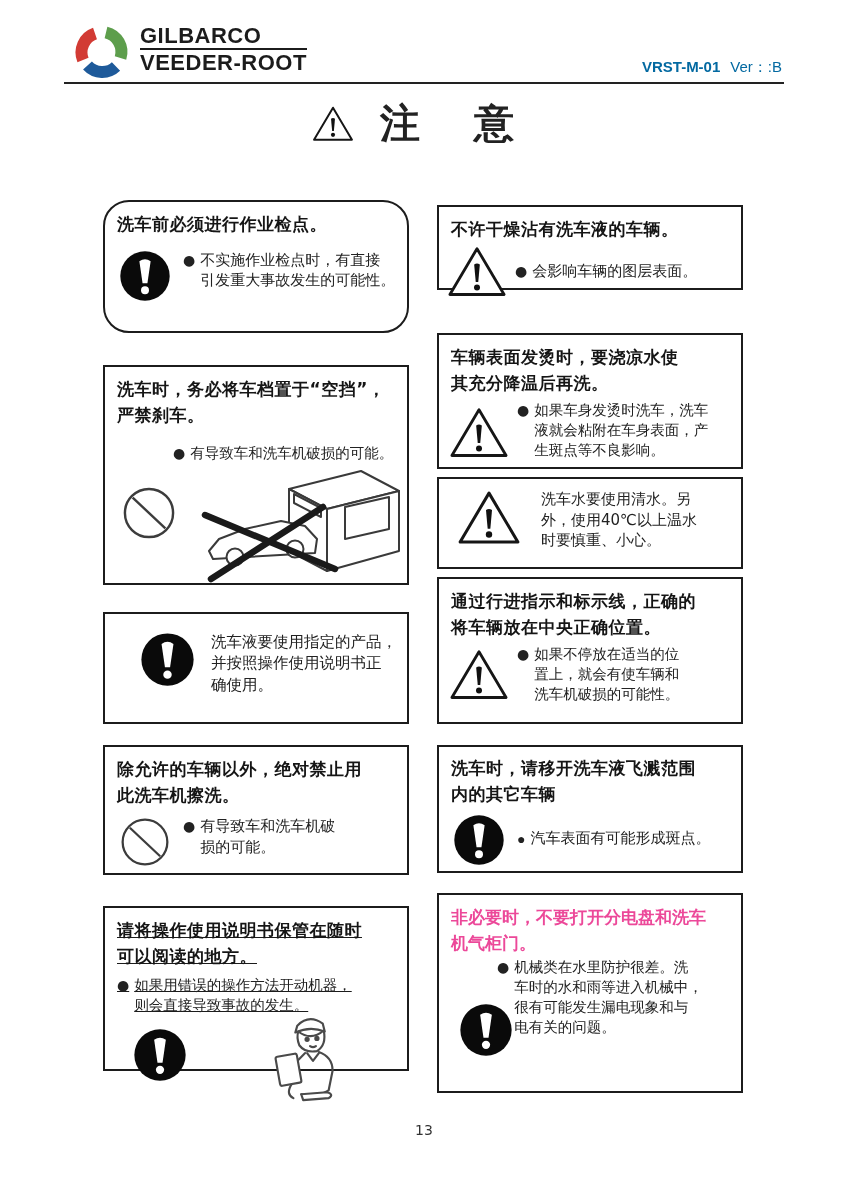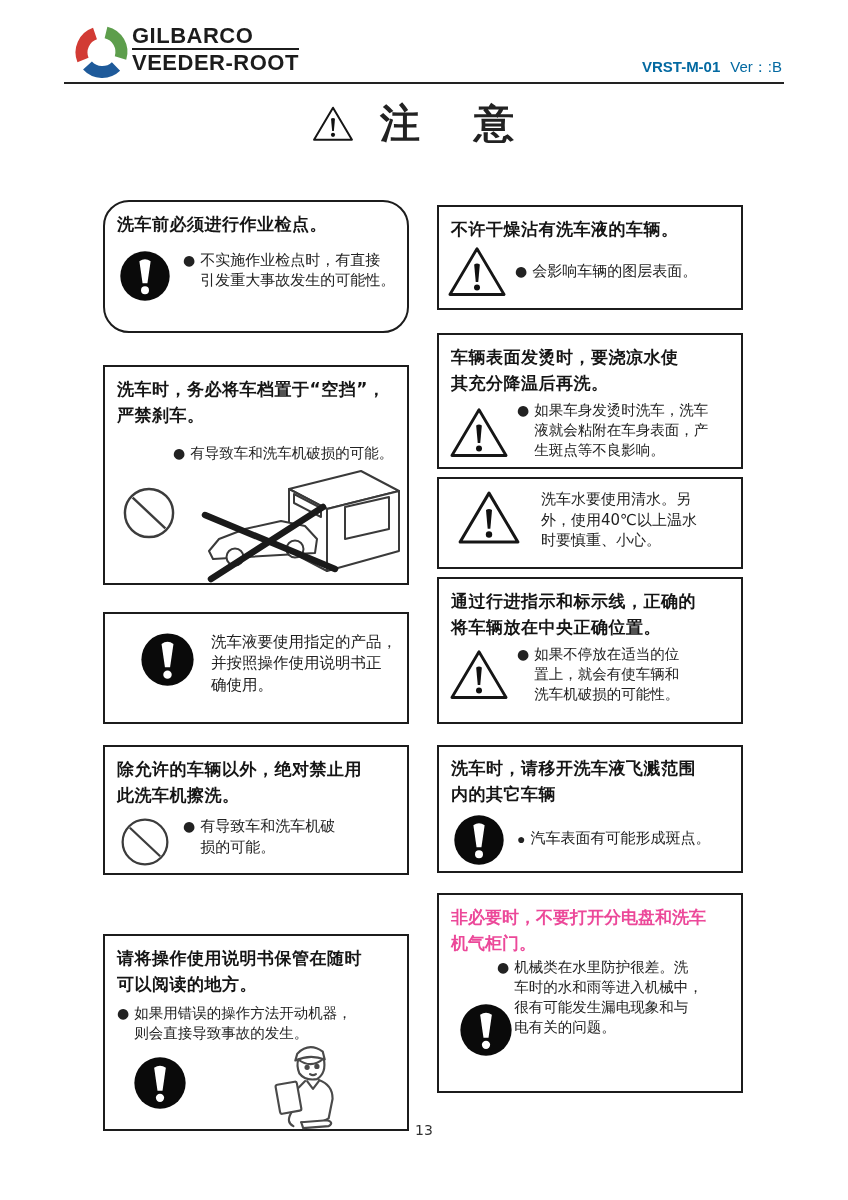--- a/index.html
+++ b/index.html
@@ -1,21 +1,21 @@
 <!DOCTYPE html>
 <html><head>
 <meta charset="utf-8">
 <style>
   html,body{margin:0;padding:0;background:#e8e8e8;}
   .page{
     position:relative;width:848px;height:1200px;margin:0 auto;background:#ffffff;
     font-family:"DejaVu Sans",sans-serif;color:#1b1b1b;overflow:hidden;
   }
   
-  .hdr-logo{position:absolute;left:74px;top:24px;display:flex;align-items:flex-start;gap:2px;}
+  .hdr-logo{position:absolute;left:74px;top:24px;display:flex;align-items:flex-start;gap:10px;}
   .logo-mark{width:56px;height:56px;}
   .logo-text{display:inline-block;font-weight:bold;font-size:22px;line-height:1.05;
     letter-spacing:.5px;color:#1c1c1c;font-family:"Liberation Sans",sans-serif;}
   .logo-line1{display:block;border-bottom:2px solid #1c1c1c;padding-bottom:1px;}
   .logo-line2{display:block;margin-top:1px;}
   .hdr-right{position:absolute;right:66px;top:58px;font-size:15px;color:#0369a1;
     font-family:"Liberation Sans",sans-serif;}
   .hdr-right b{font-weight:bold;margin-right:10px;}
   .hdr-rule{position:absolute;left:64px;right:64px;top:82px;border-top:2px solid #222;}
   
@@ -170,39 +170,39 @@
           <use href="#sym-prohibition" xlink:href="#sym-prohibition"></use>
         </svg>
       <div class="btext">
         <span class="marker">●</span>
         <span>有导致车和洗车机破
 损的可能。</span>
       </div>
     </div>
   </div>
 
-  <div class="wbox" style="left:103px;top:934px;height:197px;">
+  <div class="wbox" style="left:103px;top:906px;height:165px;text-decoration:underline;">
     <div class="wtitle">请将操作使用说明书保管在随时
 可以阅读的地方。</div>
     <div class="brow" style="margin-top:6px;margin-left:12px;">
       <div class="btext" style="font-size:14.5px;">
         <span class="marker">●</span>
         <span>如果用错误的操作方法开动机器，
 则会直接导致事故的发生。</span>
       </div>
     </div>
     <svg class="abs" style="left:28px;top:120px;width:54px;height:54px;" viewBox="0 0 60 60">
         <use href="#sym-mandatory" xlink:href="#sym-mandatory"></use>
       </svg>
     <svg class="abs" style="left:148px;top:100px;width:118px;height:98px;" viewBox="0 0 110 100">
         <use href="#sym-person" xlink:href="#sym-person"></use>
       </svg>
   </div>
 
-  <div class="wbox" style="left:437px;top:205px;height:105px;">
+  <div class="wbox" style="left:437px;top:205px;height:85px;">
     <div class="wtitle">不许干燥沾有洗车液的车辆。</div>
     <div class="brow" style="margin-top:2px;margin-left:8px;align-items:center;">
       <svg class="tri56" viewBox="0 0 72 64">
           <use href="#sym-warning" xlink:href="#sym-warning"></use>
         </svg>
       <div class="btext">
         <span class="marker">●</span>
         <span>会影响车辆的图层表面。</span>
       </div>
     </div>

